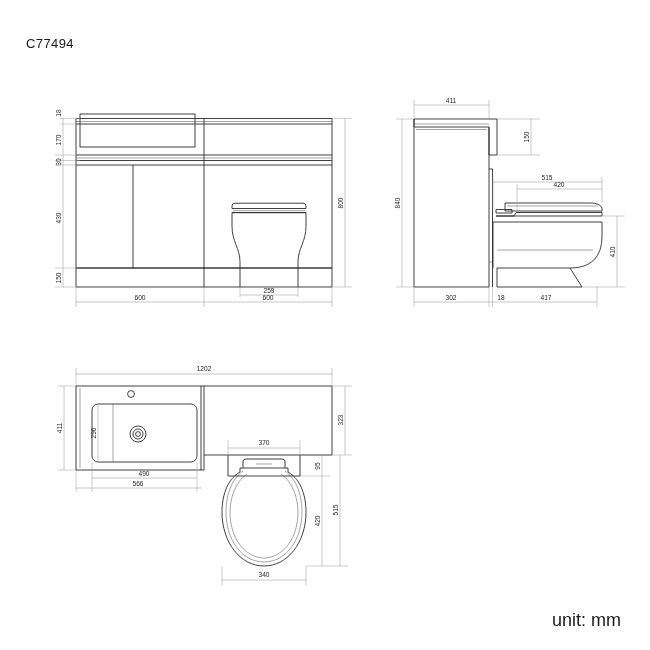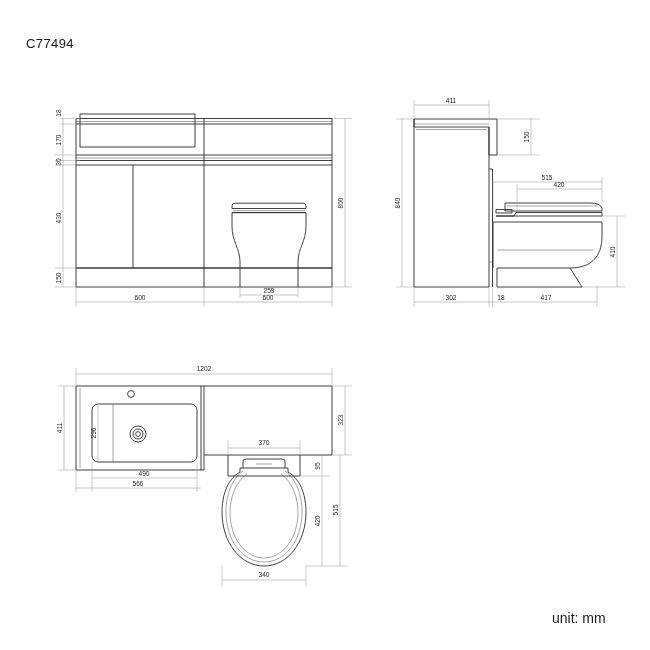--- a/index.html
+++ b/index.html
@@ -11,21 +11,21 @@
     position:relative;
     overflow:hidden;
   }
   #drawing-root{position:absolute;left:0;top:0;width:650px;height:650px;}
   #title-label{
     position:absolute;left:26px;top:36px;
     font-size:13px;letter-spacing:0.4px;color:#1a1a1a;
   }
   #unit-label{
     position:absolute;left:552px;top:610px;
-    font-size:14px;color:#1a1a1a;
+    font-size:18px;color:#1a1a1a;
   }
   svg{position:absolute;left:0;top:0;display:block;}
   .obj{fill:none;stroke:#2b2b2b;stroke-width:0.9;}
   .obj-hair{fill:none;stroke:#5a5a5a;stroke-width:0.55;}
   .dim{fill:none;stroke:#9a9a9a;stroke-width:0.55;}
   .ext{fill:none;stroke:#9a9a9a;stroke-width:0.5;}
   .dimtxt{
     font-family:"Liberation Sans", sans-serif;
     font-size:6.6px;fill:#1f1f1f;
     text-anchor:middle;dominant-baseline:middle;

